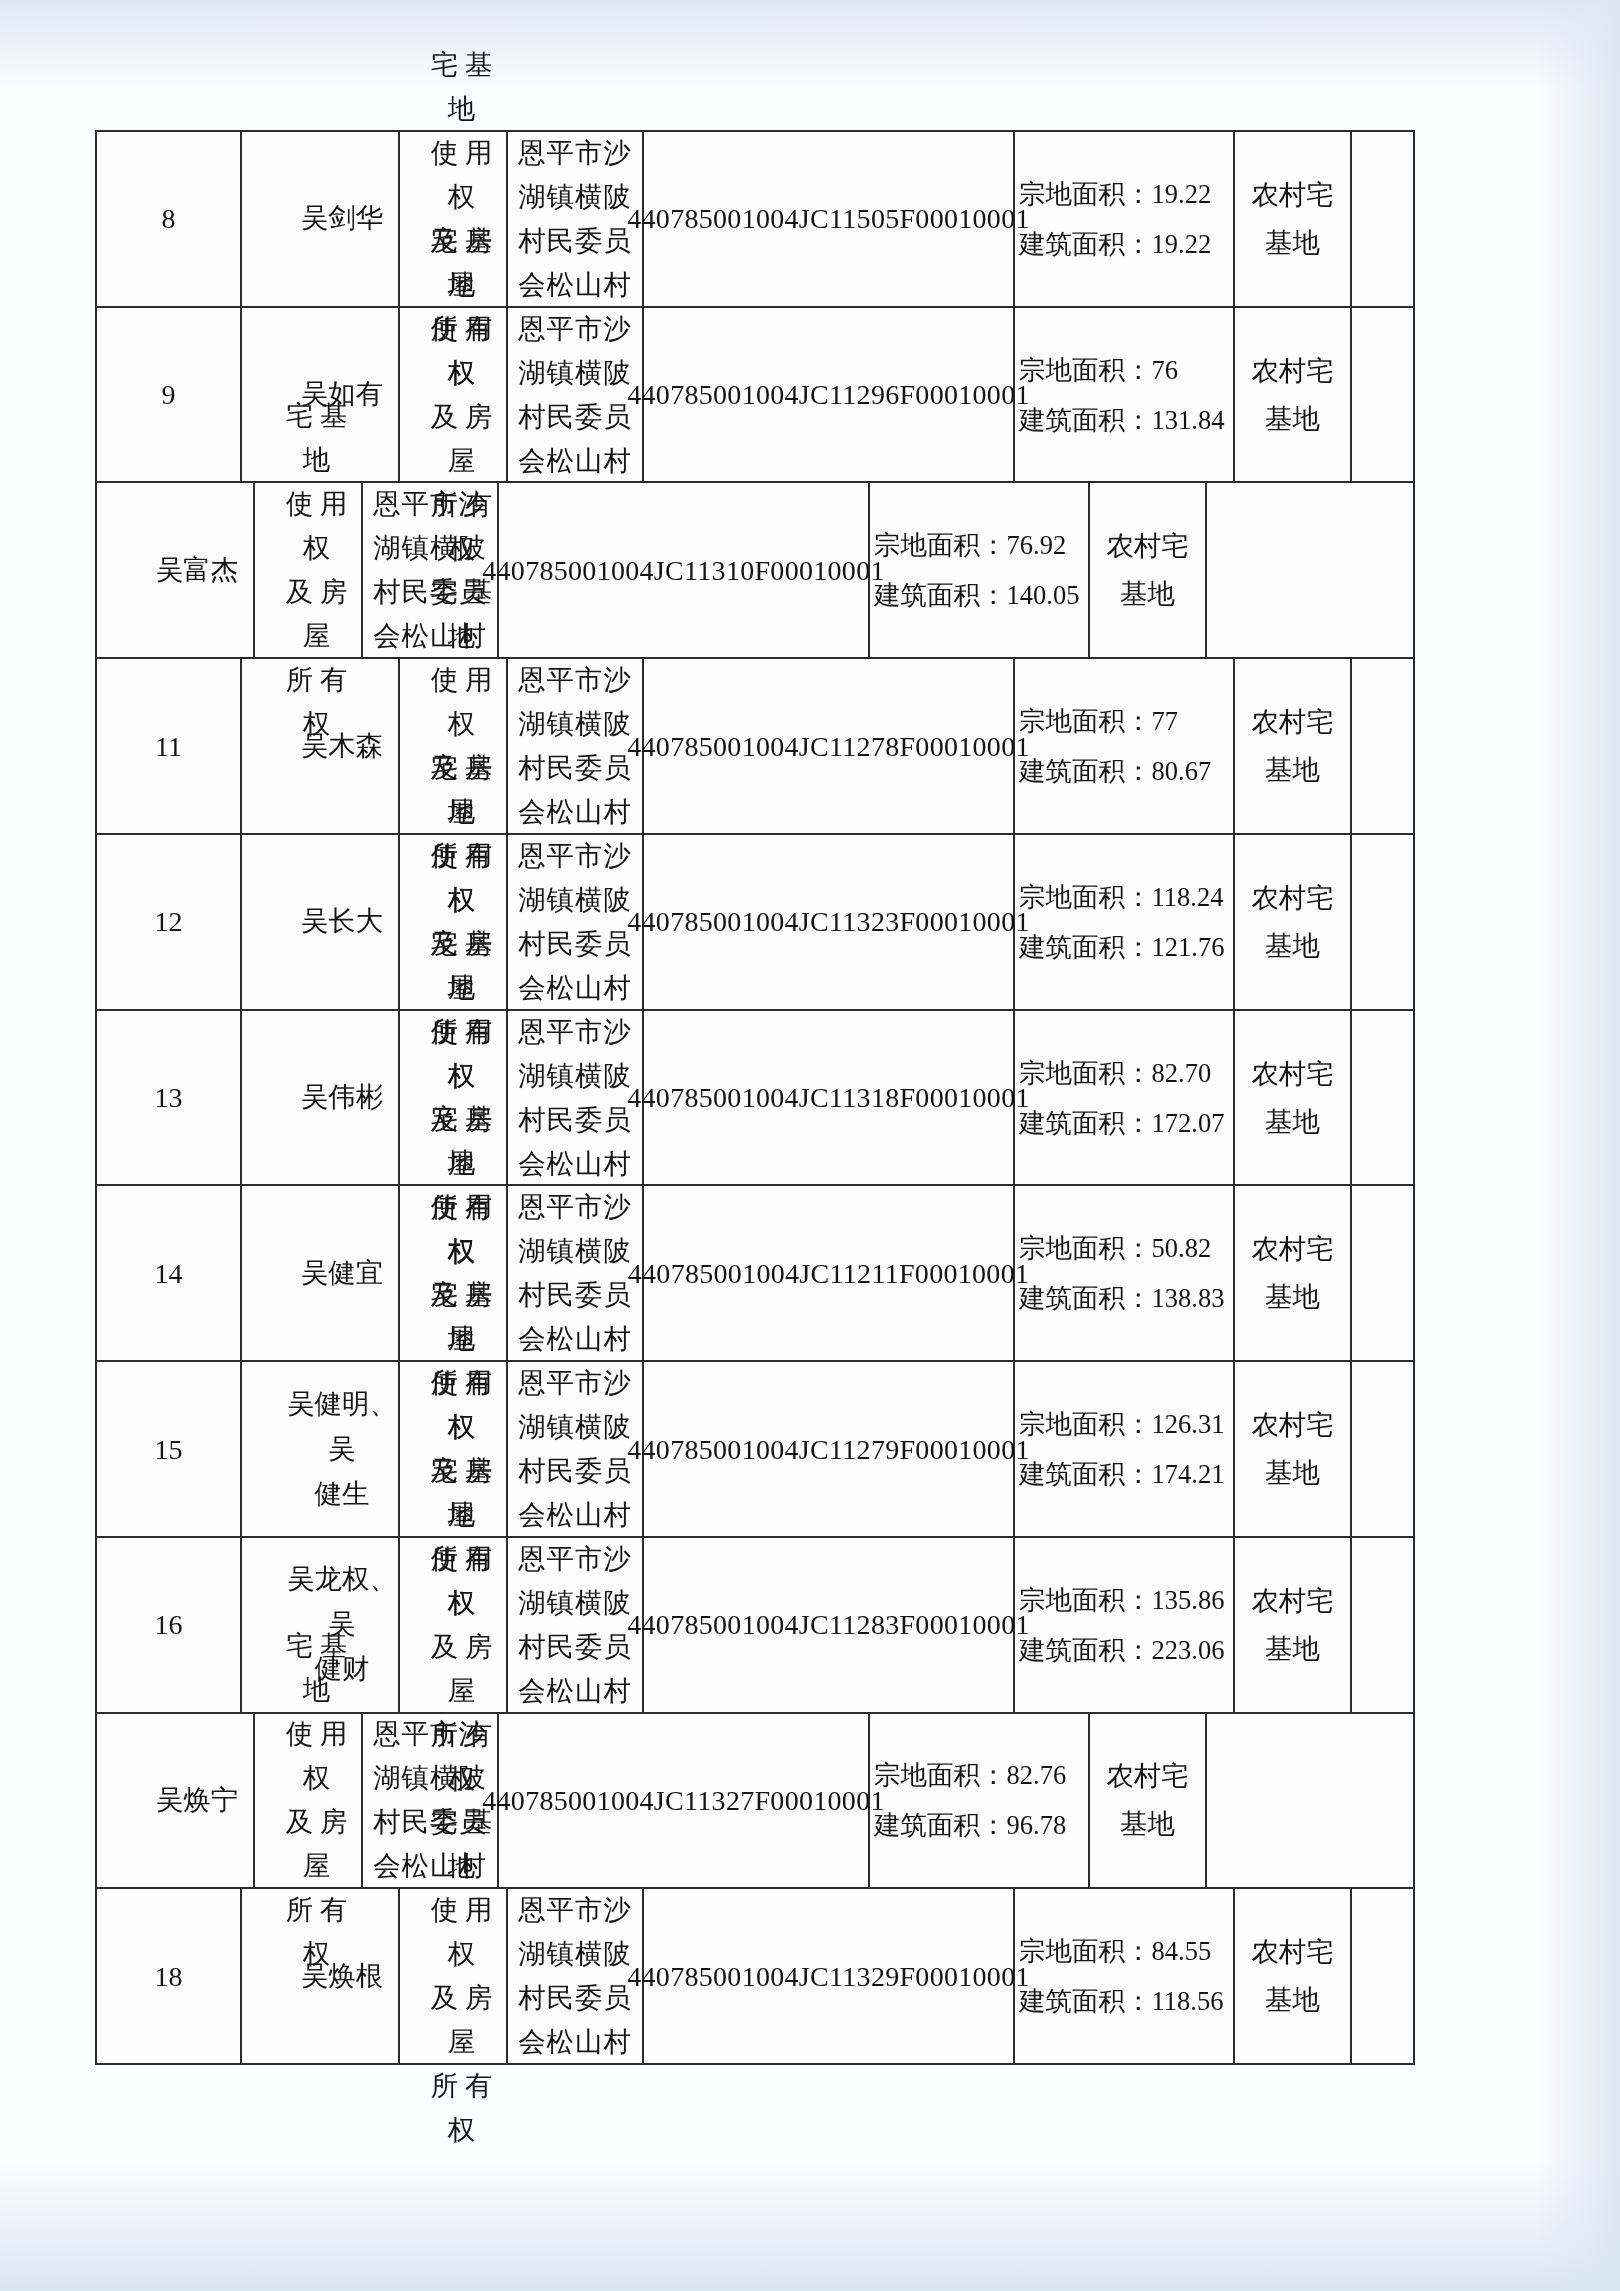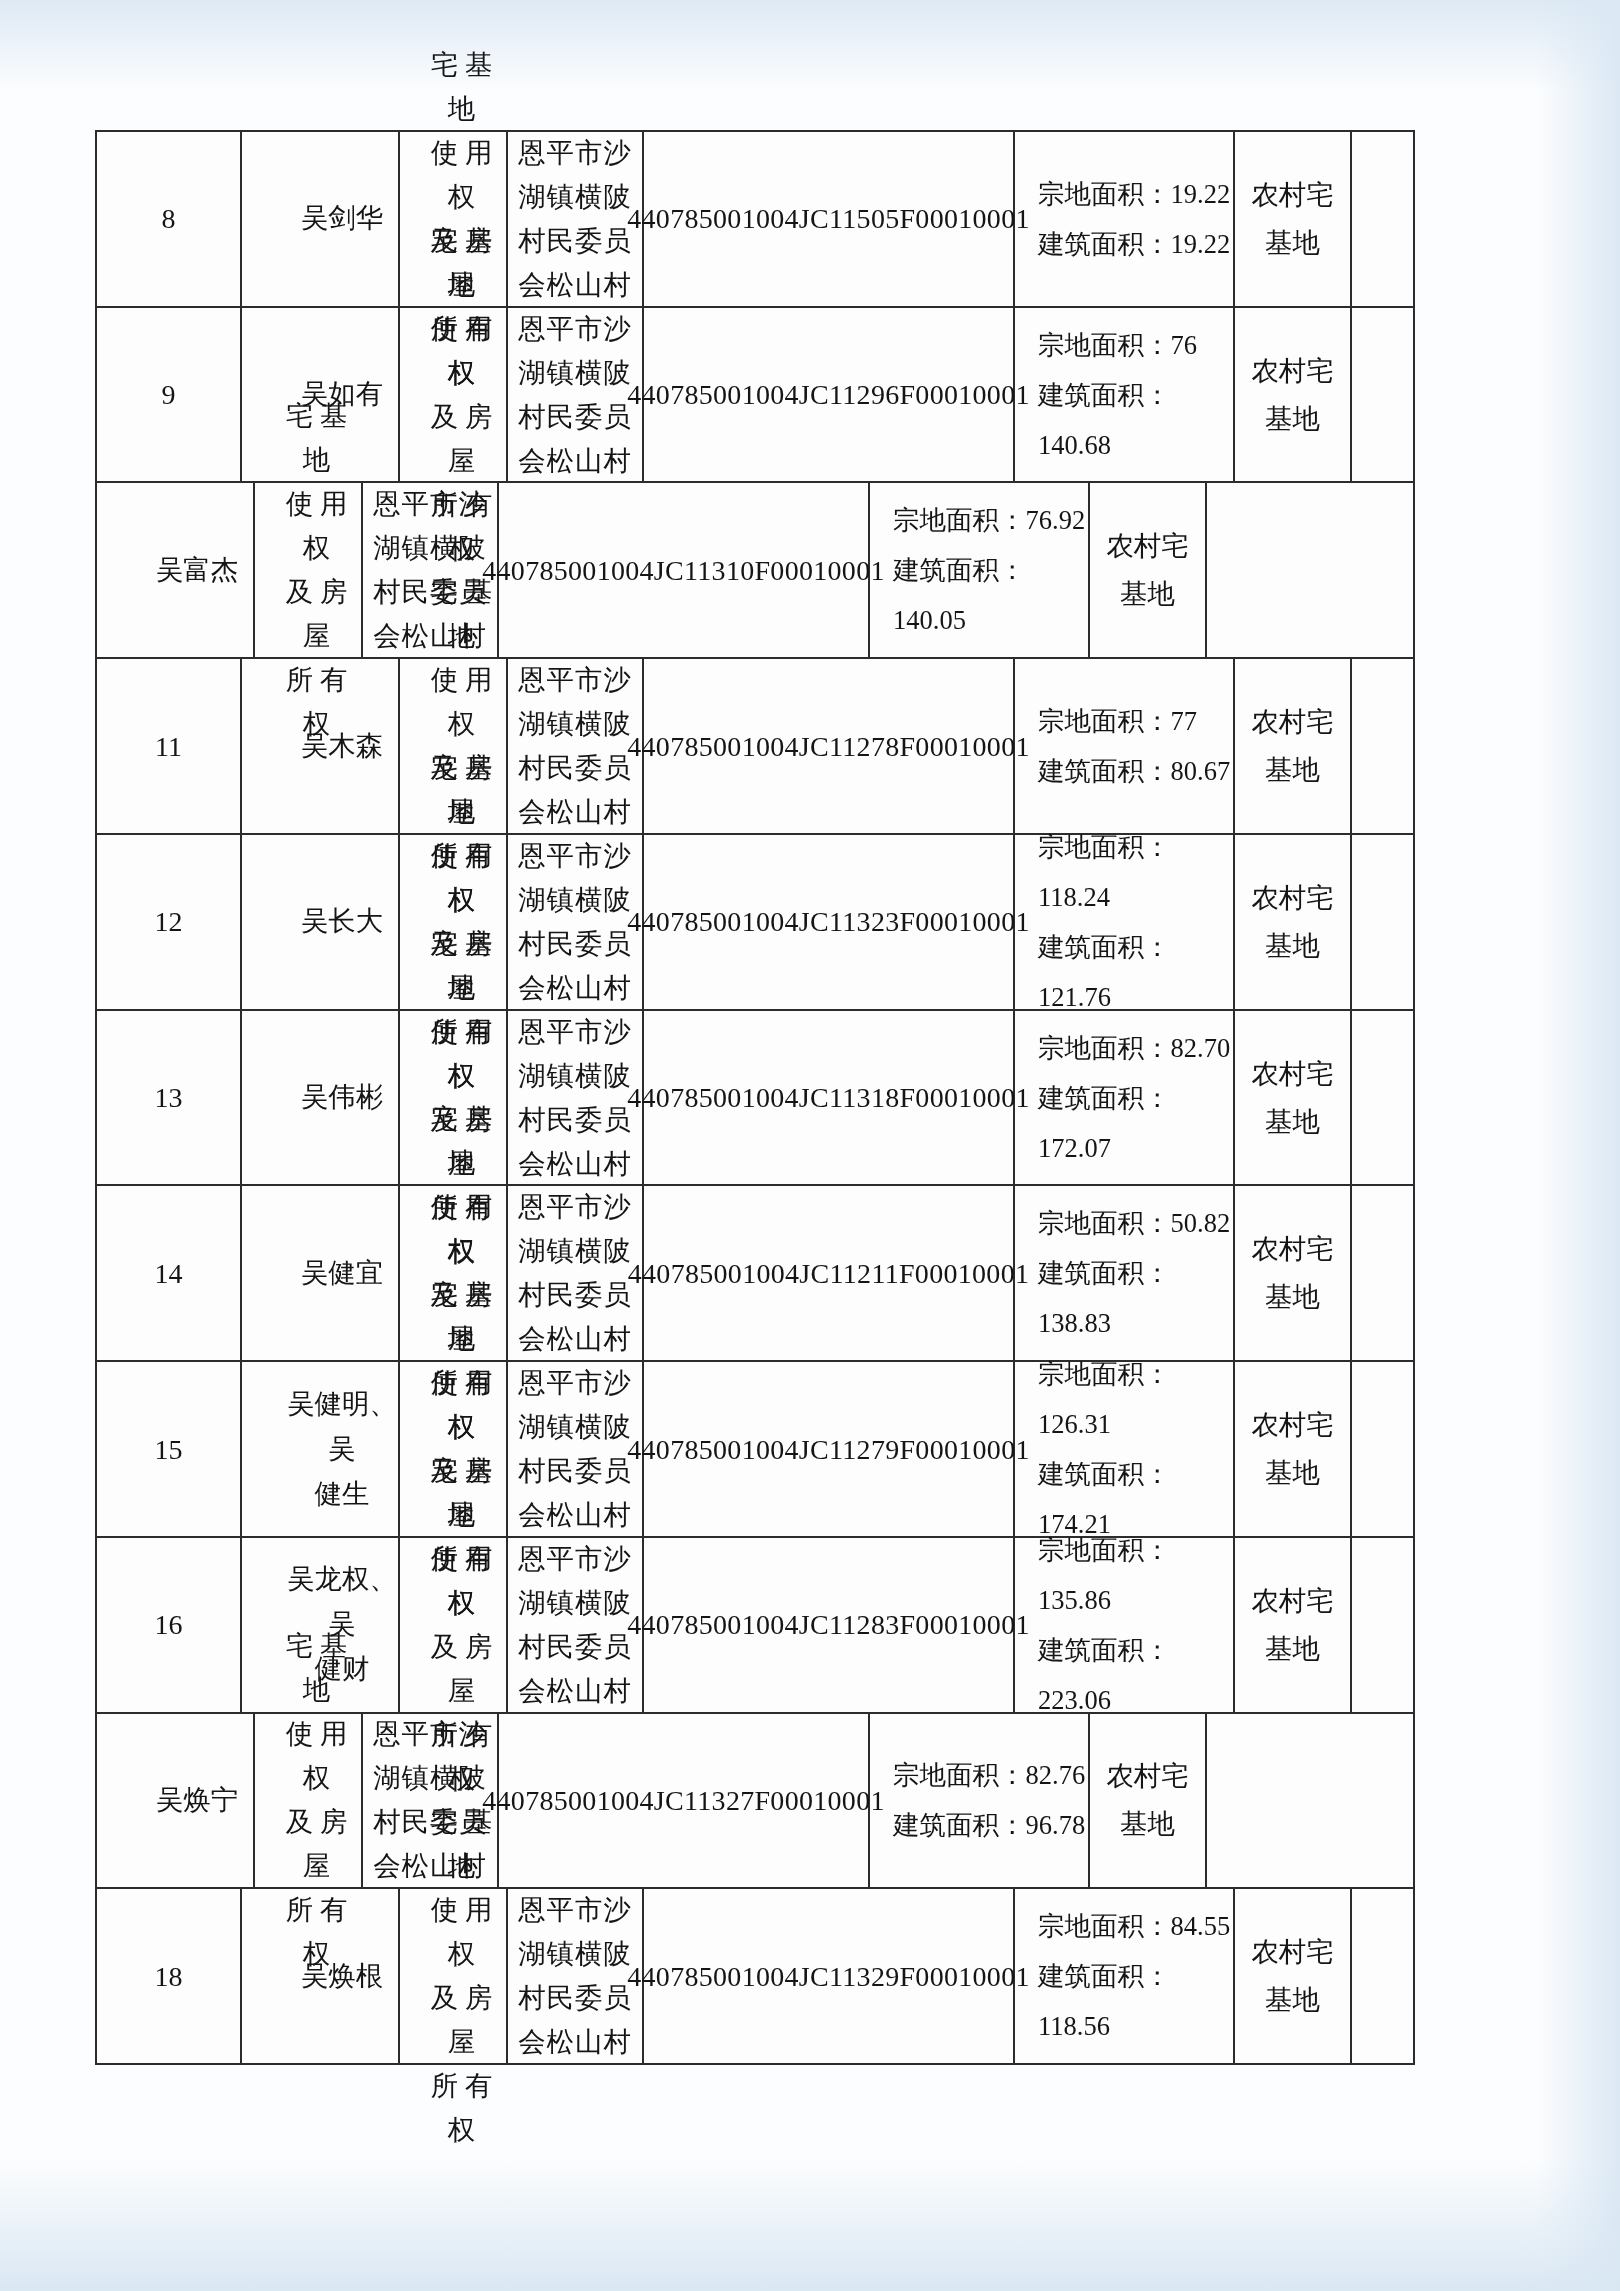--- a/index.html
+++ b/index.html
@@ -33,21 +33,21 @@
     box-sizing:border-box;min-width:0;
   }
   .cell:last-child{border-right:none;}
   .c-no{width:145px;font-size:28px;}
   .c-name{width:158px;line-height:45px;padding-left:44px;}
   .c-right{width:108px;line-height:44px;letter-spacing:6.9px;padding-left:24px;}
   .c-loc{width:136px;line-height:44px;letter-spacing:1px;}
   .c-cert{width:371px;font-size:28px;letter-spacing:0.3px;}
   .c-area{
     width:220px;flex-direction:column;align-items:flex-start;justify-content:center;
-    text-align:left;padding-left:23px;line-height:50px;font-size:26.5px;
+    text-align:left;padding-left:4px;line-height:50px;font-size:26.5px;
   }
   .c-usage{width:117px;line-height:48px;}
   .c-empty{flex:1 1 auto;}
   .area-line{display:block;}
 </style>
 </head>
 <body>
 
 <div class="page">
   <div class="band band-top"></div>
@@ -83,21 +83,21 @@
 使用权
 及房屋
 所有权</div>
     <div class="cell c-loc">恩平市沙
 湖镇横陂
 村民委员
 会松山村</div>
     <div class="cell c-cert">440785001004JC11296F00010001</div>
     <div class="cell c-area">
       <span class="area-line"><span>宗地面积：</span><span>76</span></span>
-      <span class="area-line"><span>建筑面积：</span><span>140.68</span></span>
+      <span class="area-line"><span>建筑面积：</span><span>131.84</span></span>
     </div>
     <div class="cell c-usage">农村宅
 基地</div>
     <div class="cell c-empty"></div>
   </div>
 
   <div class="trow">
     <div class="cell c-name">吴富杰</div>
     <div class="cell c-right">宅基地
 使用权

